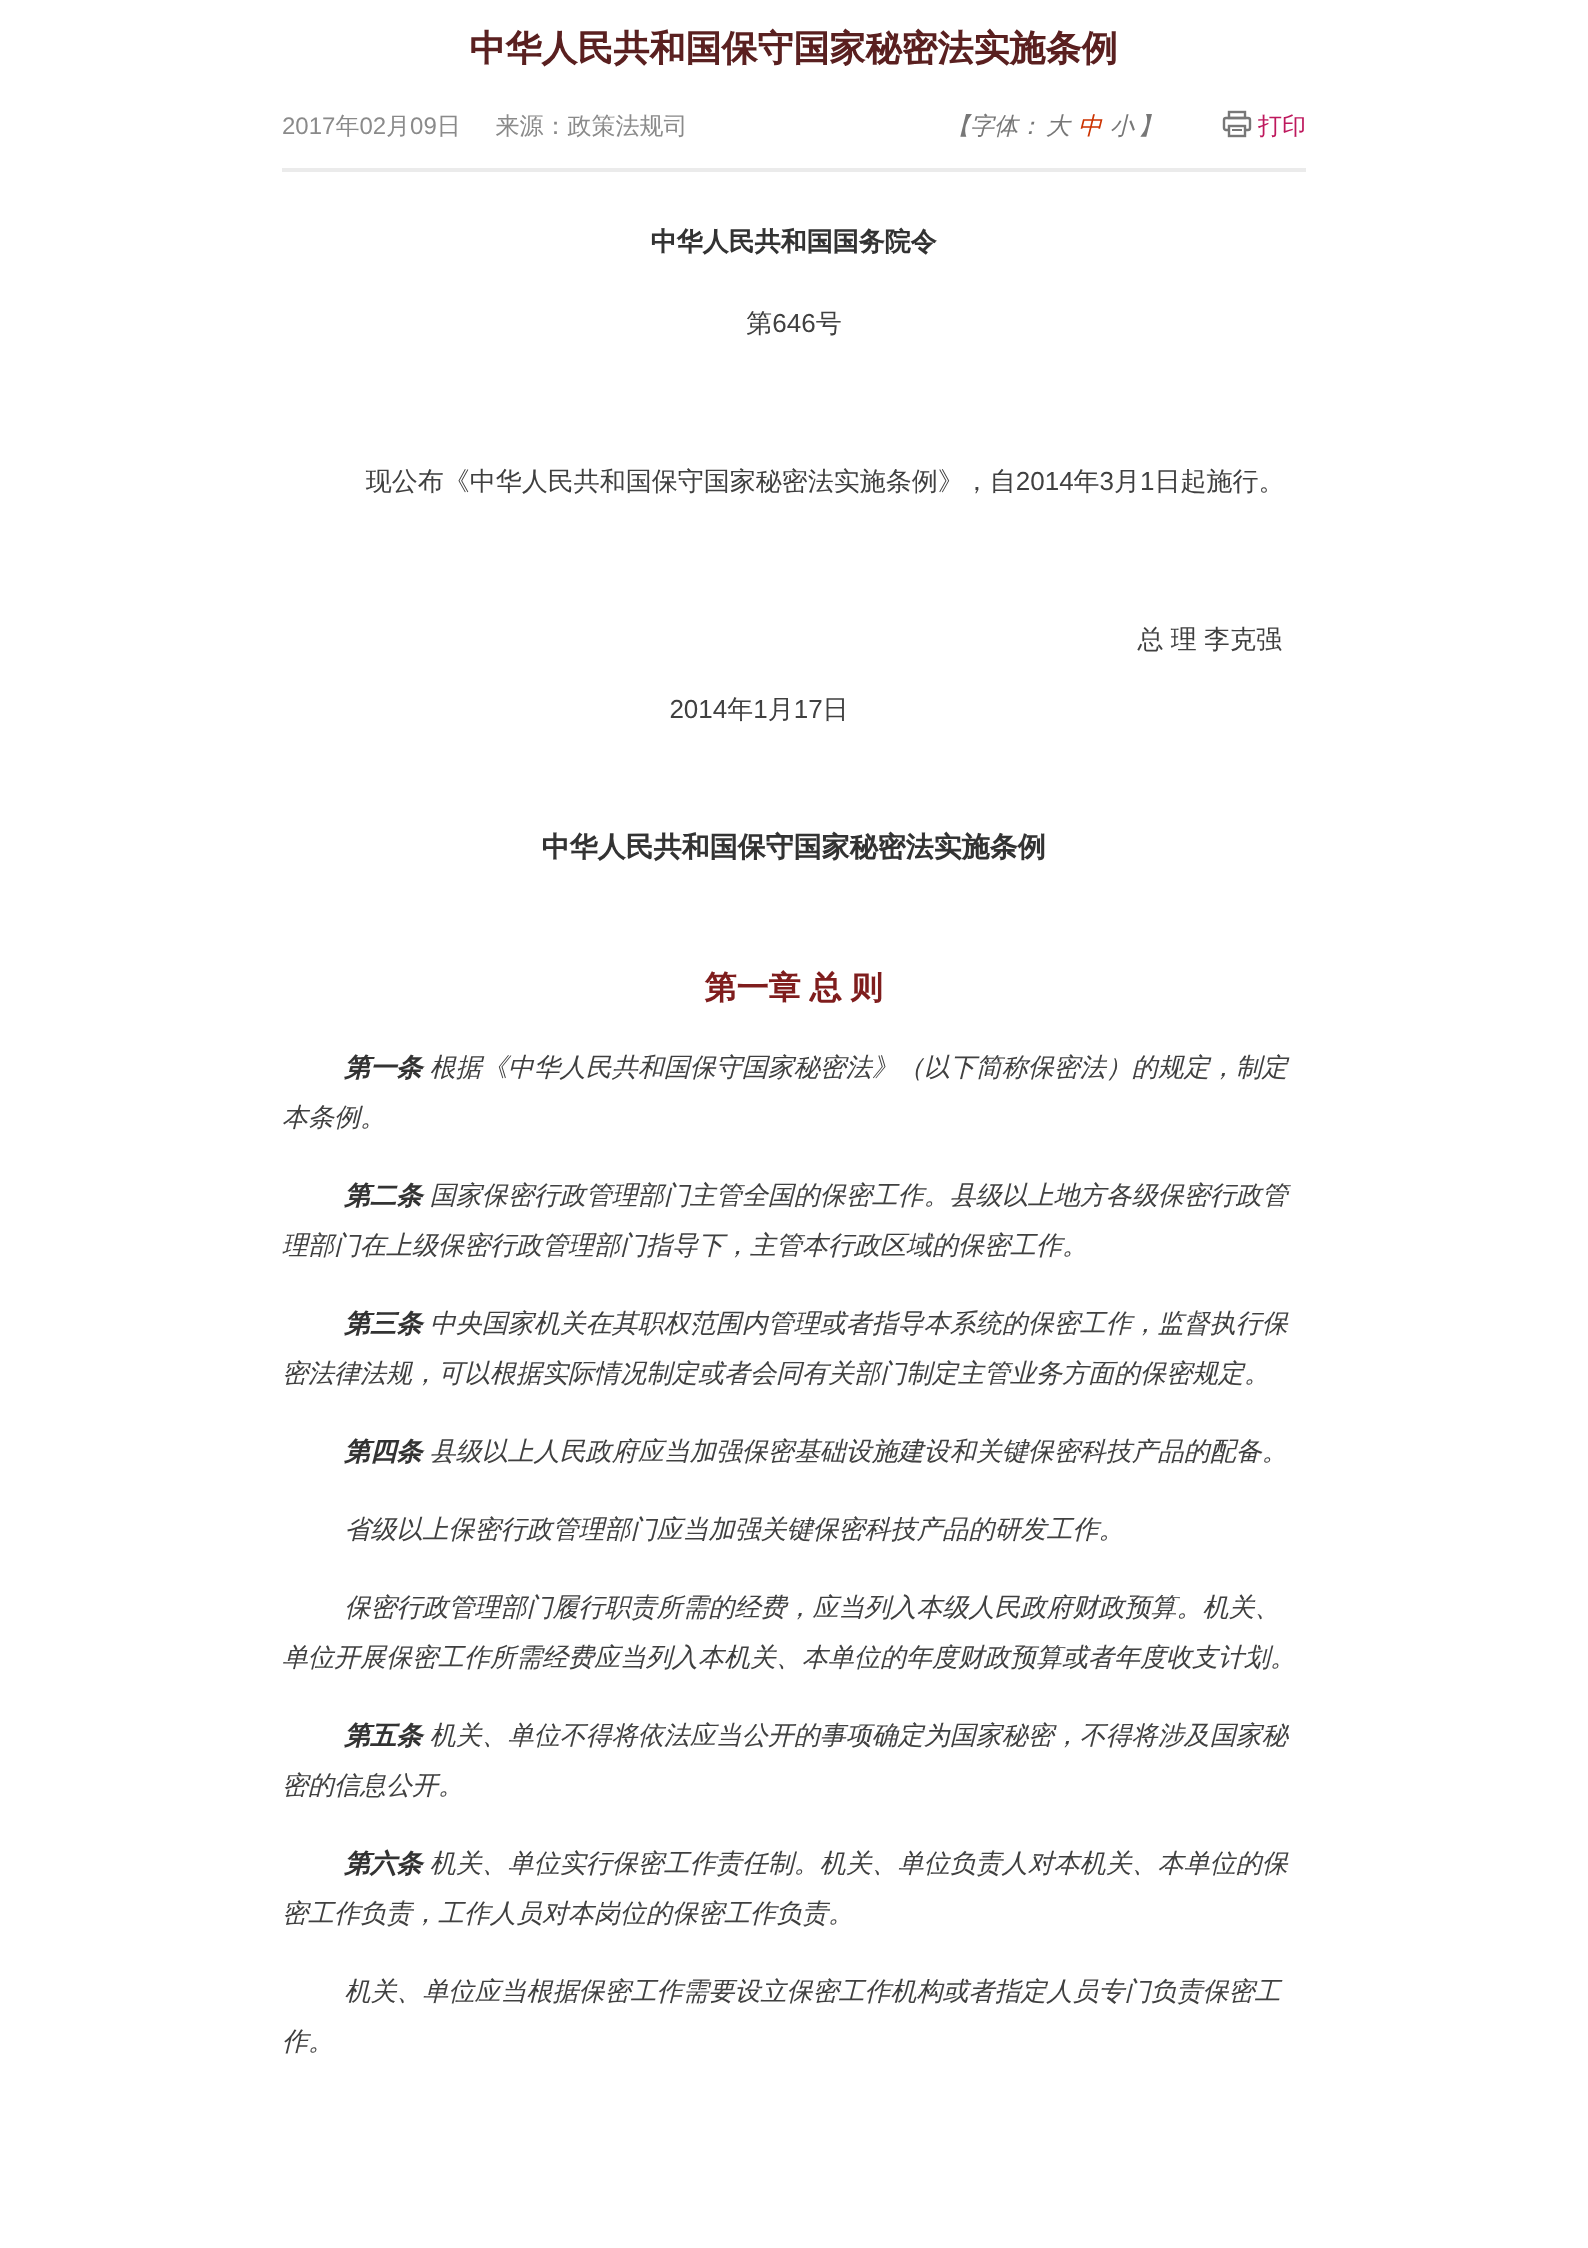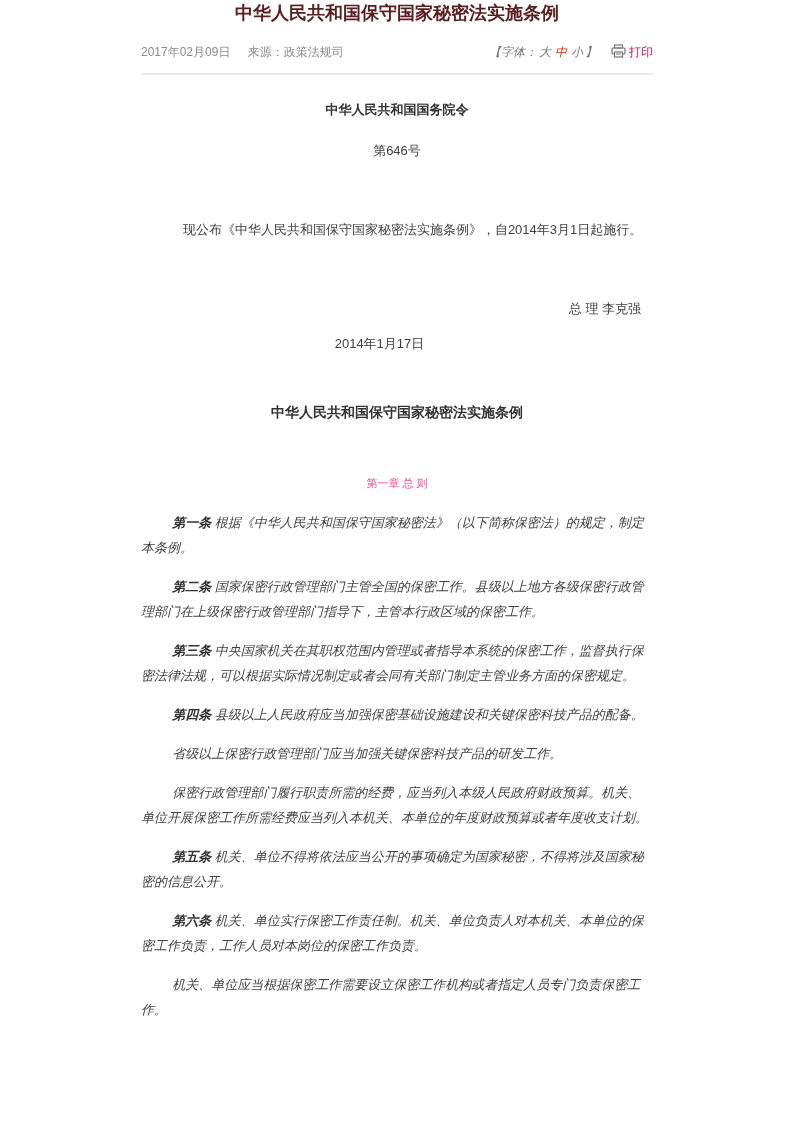--- a/index.html
+++ b/index.html
@@ -9,21 +9,21 @@
   }
   body {
     width: 794px;
     height: 1124px;
     overflow: hidden;
     font-family: "Liberation Sans", "DejaVu Sans", sans-serif;
     color: #404040;
   }
   .content {
     width: 512px;
-    margin: 0 auto;
+    margin: 11px auto;
   }
   .page-title {
     text-align: center;
     font-size: 18px;
     font-weight: bold;
     color: #5a2020;
     line-height: 26px;
     margin: 0;
   }
   .meta-row {
@@ -31,21 +31,21 @@
     justify-content: space-between;
     align-items: center;
     margin-top: 18px;
     font-size: 12px;
     color: #8a8a8a;
   }
   .meta-left span { margin-right: 14px; }
   .meta-right {
     display: flex;
     align-items: center;
-    gap: 14px;
+    gap: 30px;
   }
   .font-control {
     font-style: italic;
     color: #777777;
   }
   .font-control .fs-btn {
     cursor: pointer;
     margin: 0 2px;
   }
   .font-control .active {
@@ -97,24 +97,24 @@
   }
   .law-title {
     text-align: center;
     font-weight: bold;
     color: #333333;
     margin-top: 44px;
     font-size: 14px;
   }
   .chapter-heading {
     text-align: center;
-    font-weight: normal;
-    color: #ec4899;
+    font-weight: bold;
+    color: #7f1d1d;
     margin-top: 46px;
-    font-size: 11px;
+    font-size: 16px;
   }
   .articles { margin-top: 4px; font-style: italic; }
   .articles p {
     margin: 14px 0;
     text-indent: 2.4em;
   }
   .art-label {
     font-weight: bold;
     color: #333333;
   }

